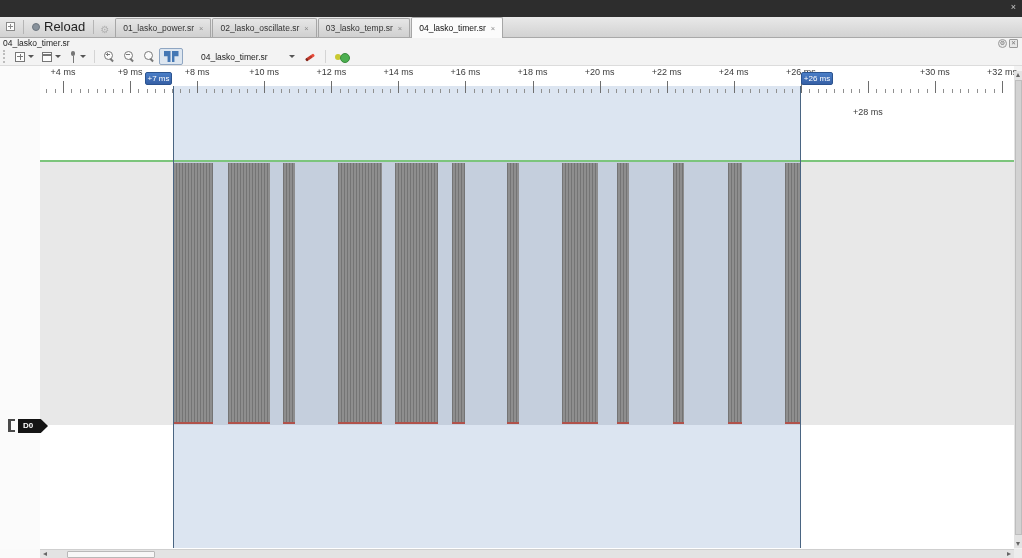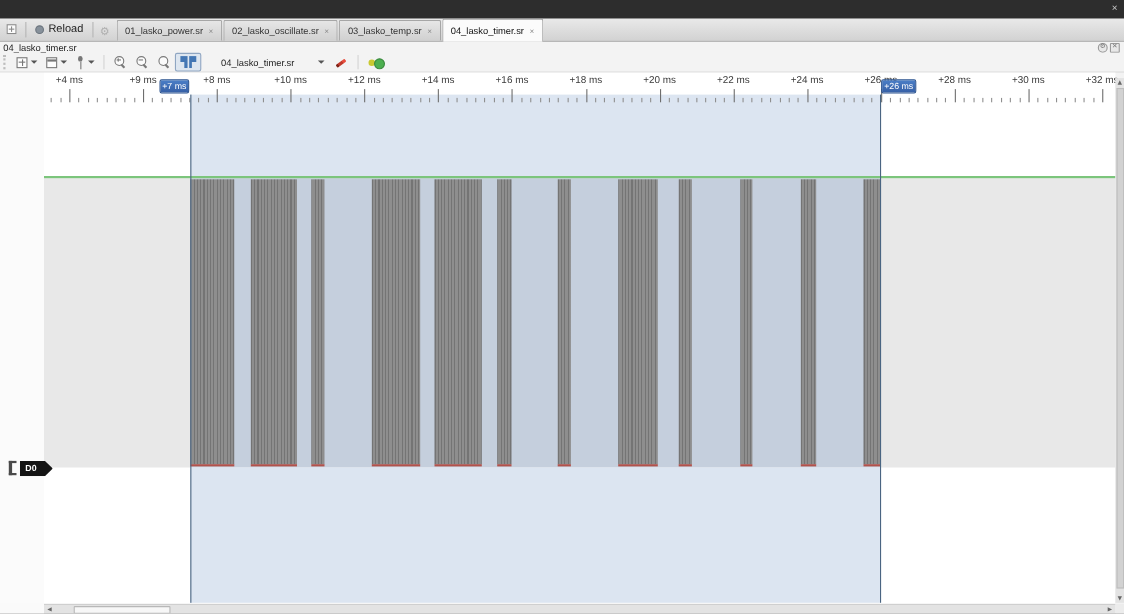--- a/index.html
+++ b/index.html
@@ -11,21 +11,21 @@
   .titlebar{position:absolute;left:0;top:0;width:1022px;height:17px;background:#2d2d2d;}
   .titlebar .title{position:absolute;left:0;right:0;top:2px;text-align:center;
        font-size:9px;color:#e9e9e9;}
   .titlebar .close{position:absolute;right:6px;top:2px;font-size:9px;color:#c9c9c9;cursor:default;}
 
   
   .tabbar{position:absolute;left:0;top:17px;width:1022px;height:21px;
        background:linear-gradient(#e9e9e9,#d2d2d2);border-bottom:1px solid #a9a9a9;
        display:flex;align-items:flex-end;}
   .tb-btn{display:flex;align-items:center;height:17px;margin:0 2px 2px 2px;padding:0 4px;
-       font-size:10px;color:#222;}
+       font-size:13px;color:#222;}
   .tb-sep{width:1px;height:14px;background:#b5b5b5;margin:0 2px 3px 2px;}
   .plusbox{width:9px;height:9px;border:1px solid #8a8a8a;background:#fcfcfc;position:relative;}
   .plusbox:before{content:"";position:absolute;left:1px;right:1px;top:3px;height:1px;background:#8a8a8a;}
   .plusbox:after{content:"";position:absolute;top:1px;bottom:1px;left:3px;width:1px;background:#8a8a8a;}
   .reload-dot{width:8px;height:8px;border-radius:50%;background:#87919b;border:1px solid #6c757e;margin-right:4px;}
   .gear{font-size:10px;color:#b0b0b0;margin:0 6px 2px 4px;line-height:10px;}
   .tab{display:flex;align-items:center;height:19px;margin-right:1px;padding:0 7px;
        background:linear-gradient(#e6e6e6,#d0d0d0);border:1px solid #a6a6a6;border-bottom:none;
        font-size:8.5px;color:#333;border-radius:2px 2px 0 0;}
   .tab .x{margin-left:5px;font-size:7.5px;color:#8a8a8a;}
@@ -242,21 +242,21 @@
       <div class="ruler-label" style="left: 197.144px;">+8 ms</div>
       <div class="ruler-label" style="left: 264.216px;">+10 ms</div>
       <div class="ruler-label" style="left: 331.288px;">+12 ms</div>
       <div class="ruler-label" style="left: 398.36px;">+14 ms</div>
       <div class="ruler-label" style="left: 465.432px;">+16 ms</div>
       <div class="ruler-label" style="left: 532.504px;">+18 ms</div>
       <div class="ruler-label" style="left: 599.576px;">+20 ms</div>
       <div class="ruler-label" style="left: 666.648px;">+22 ms</div>
       <div class="ruler-label" style="left: 733.72px;">+24 ms</div>
       <div class="ruler-label" style="left: 800.792px;">+26 ms</div>
-      <div class="ruler-label" style="left: 867.864px;">+28 ms</div>
+      <div class="ruler-label" style="left: 867.864px; margin-top: 40px;">+28 ms</div>
       <div class="ruler-label" style="left: 934.936px;">+30 ms</div>
       <div class="ruler-label" style="left: 1002.01px;">+32 ms</div>
     </div>
   <div id="ticks">
       <div class="tick" style="left: 46.232px; top: 89px; height: 4px;"></div>
       <div class="tick" style="left: 54.616px; top: 89px; height: 4px;"></div>
       <div class="tick major" style="left: 63px; top: 81px; height: 12px;"></div>
       <div class="tick" style="left: 71.384px; top: 89px; height: 4px;"></div>
       <div class="tick" style="left: 79.768px; top: 89px; height: 4px;"></div>
       <div class="tick" style="left: 88.152px; top: 89px; height: 4px;"></div>

